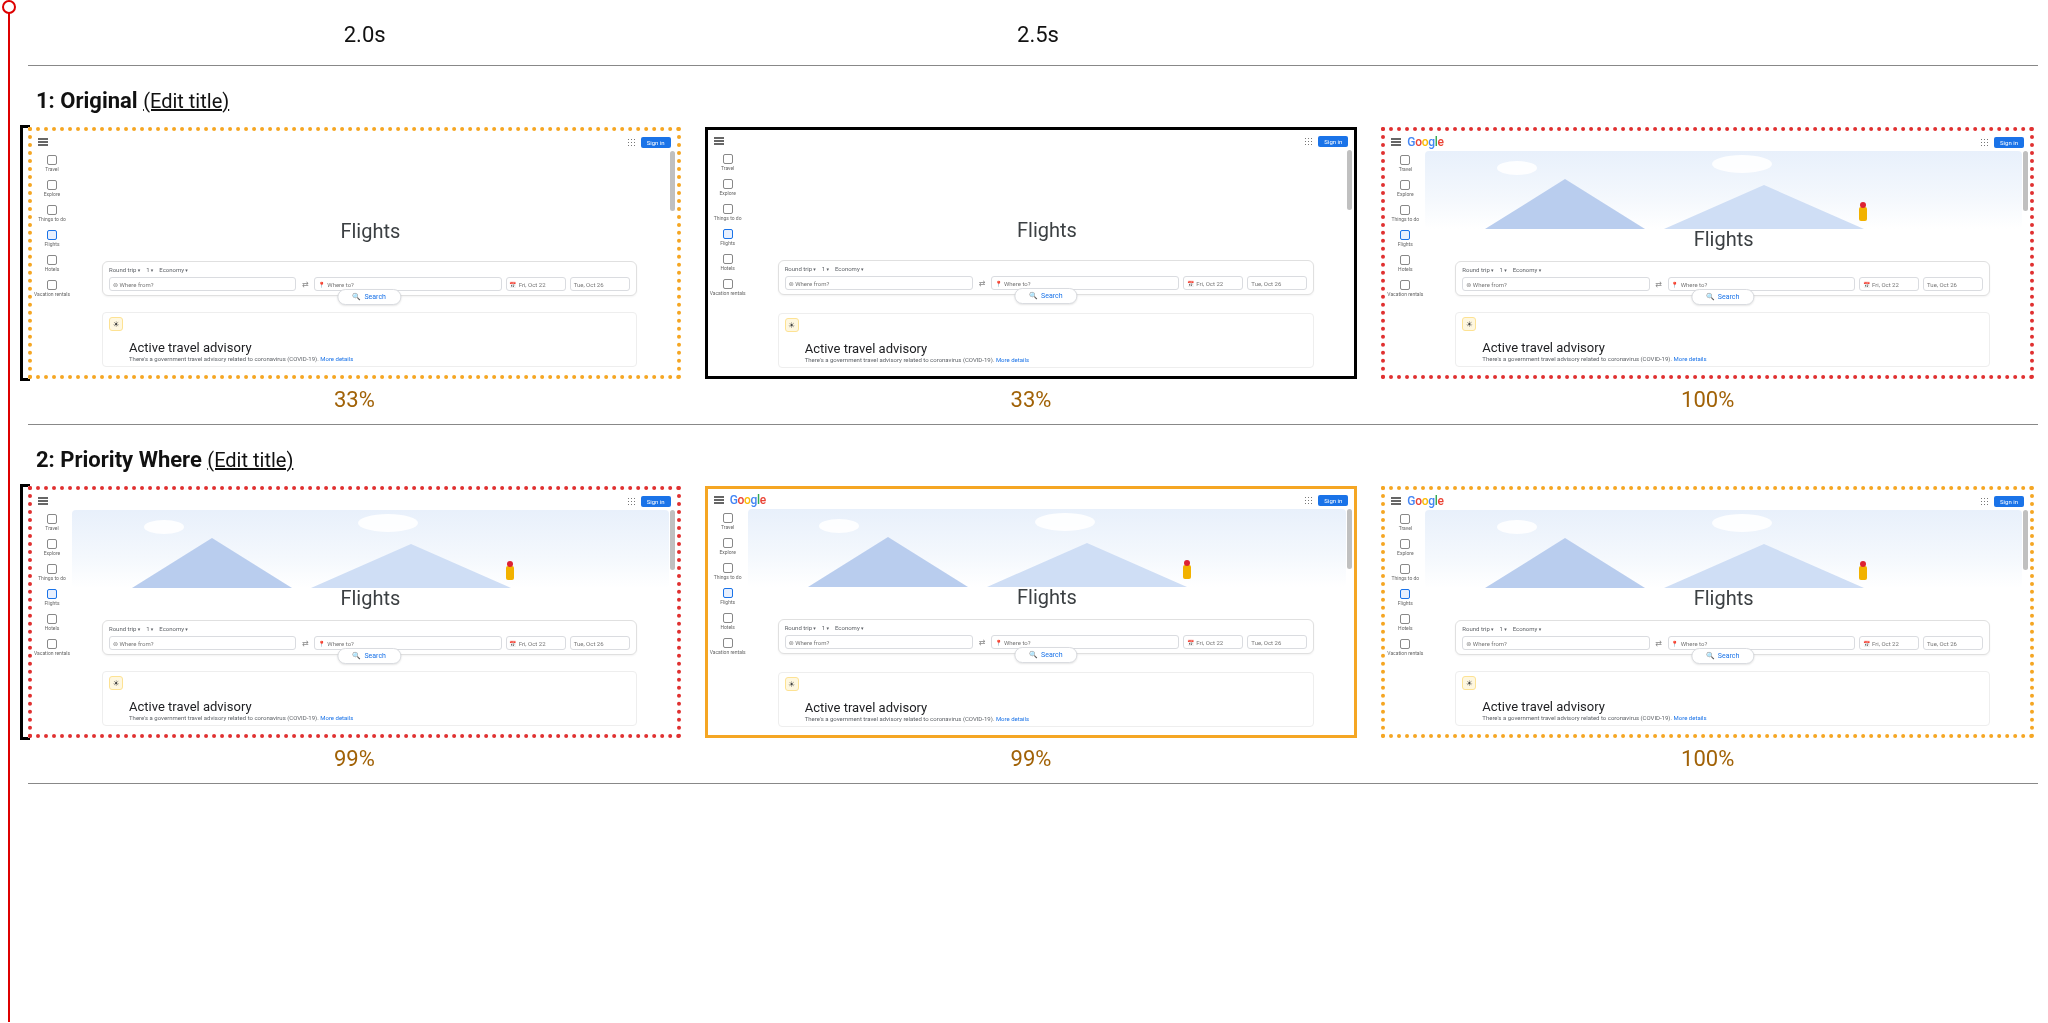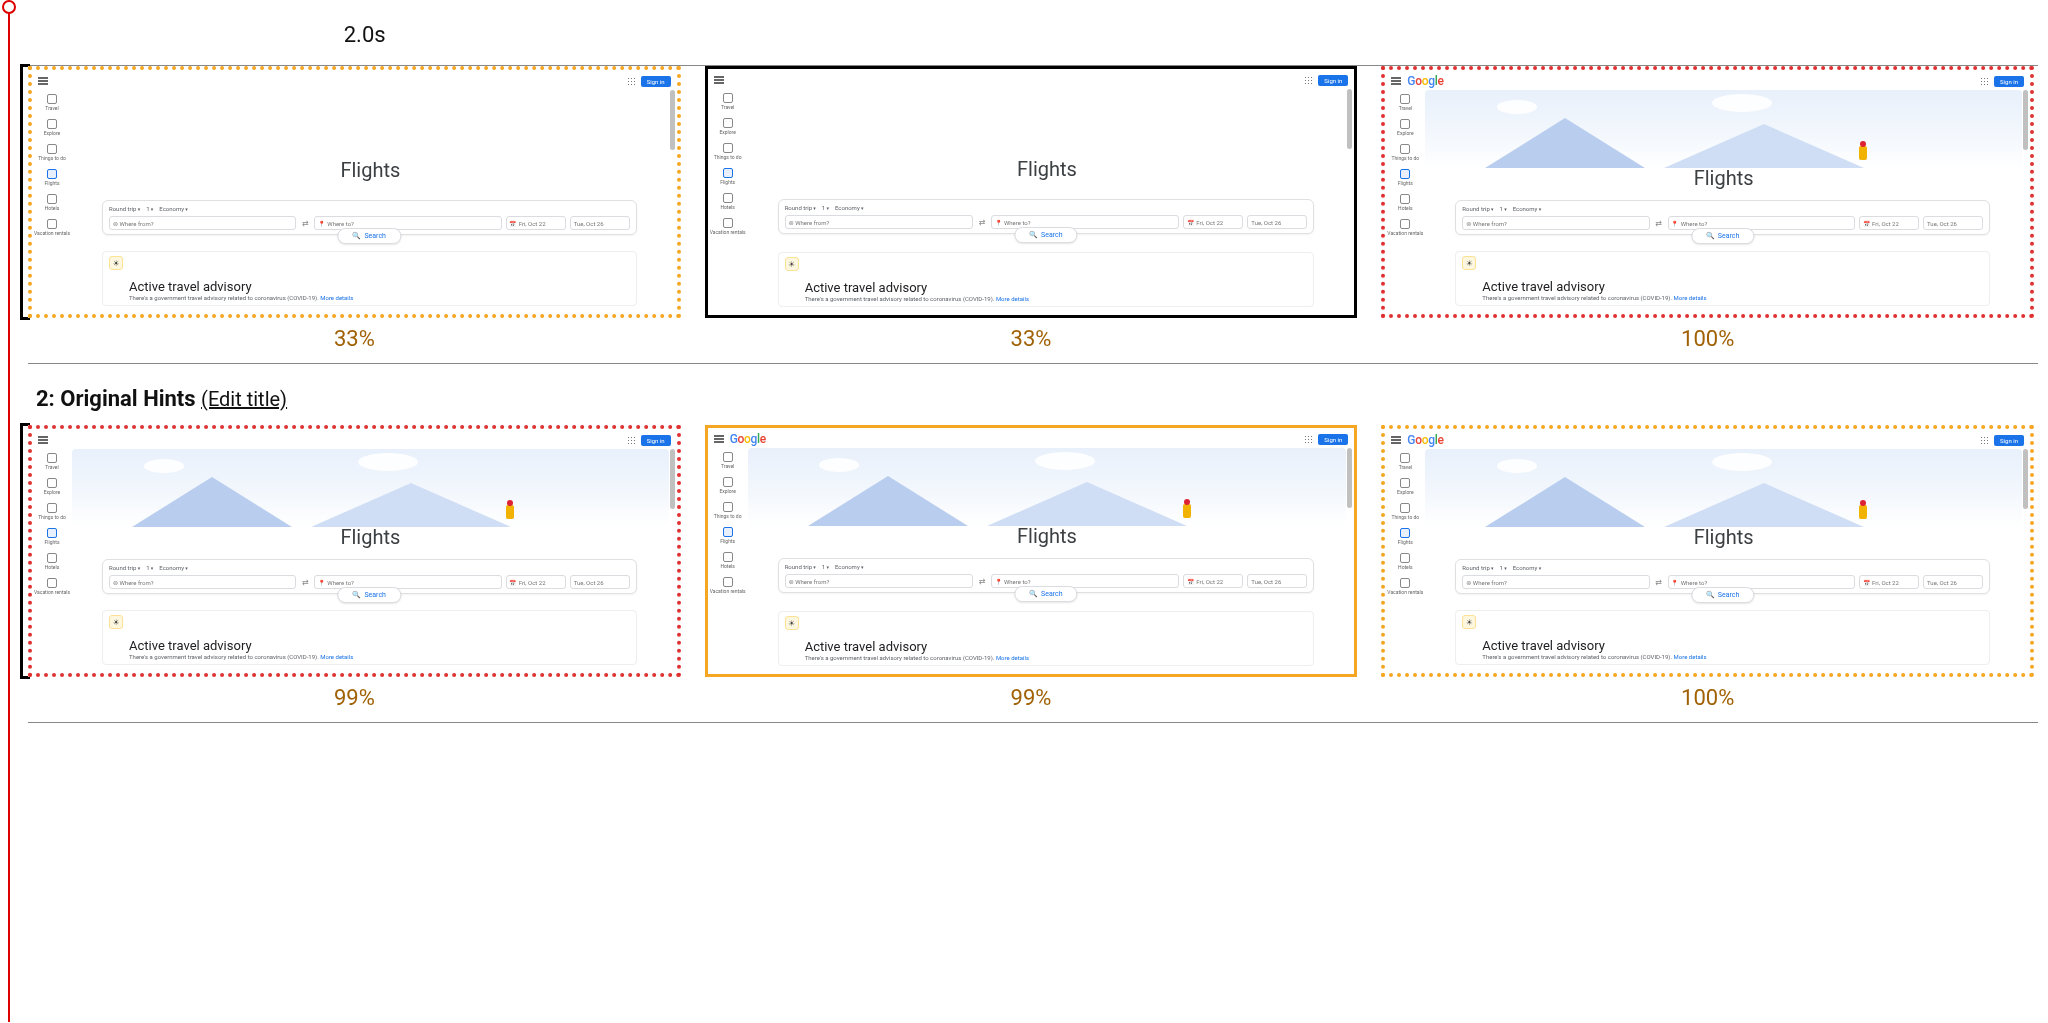--- a/index.html
+++ b/index.html
@@ -184,24 +184,26 @@
 </head>
 <body>
 
 <div class="timeline-marker"></div>
 <div class="timeline-line"></div>
 
 <div class="content">
 
   <div class="time-header">
     <div>2.0s</div>
+    <div>2.5s</div>
   </div>
   <hr class="hr">
 
   <div id="sections">
+      <div class="section-title"><span>1: </span><span>Original</span> <span class="edit">(Edit title)</span></div>
       <div class="row">
         <div class="cell">
           <div class="frame-wrap">
             <div class="black-bracket"></div>
             <div class="frame border-dotted-orange">
   <div class="mini noimg">
     <div class="topbar">
       <span class="left" style="display:flex;align-items:center;gap:6px;">
         <span class="hamburger"></span>
         <span class="logo" style="visibility: hidden;"><span class="g1">G</span><span class="g2">o</span><span class="g3">o</span><span class="g4">g</span><span class="g5">l</span><span class="g6">e</span></span>
@@ -422,21 +424,21 @@
         <div class="adv-sub"><span>There's a government travel advisory related to coronavirus (COVID-19).</span> <span class="link">More details</span></div>
       </div>
     </div>
   </div>
 </div>
           </div>
           <div class="pct">100%</div>
         </div>
       </div>
       <hr class="hr" style="margin-top: 12px;">
-      <div class="section-title"><span>2: </span><span>Original Hints</span> <span class="edit">(Edit title)</span></div>
+      <div class="section-title"><span>2: </span><span>Priority Where</span> <span class="edit">(Edit title)</span></div>
       <div class="row">
         <div class="cell">
           <div class="frame-wrap">
             <div class="black-bracket"></div>
             <div class="frame border-dotted-red">
   <div class="mini">
     <div class="topbar">
       <span class="left" style="display:flex;align-items:center;gap:6px;">
         <span class="hamburger"></span>
         <span class="logo" style="visibility: hidden;"><span class="g1">G</span><span class="g2">o</span><span class="g3">o</span><span class="g4">g</span><span class="g5">l</span><span class="g6">e</span></span>

